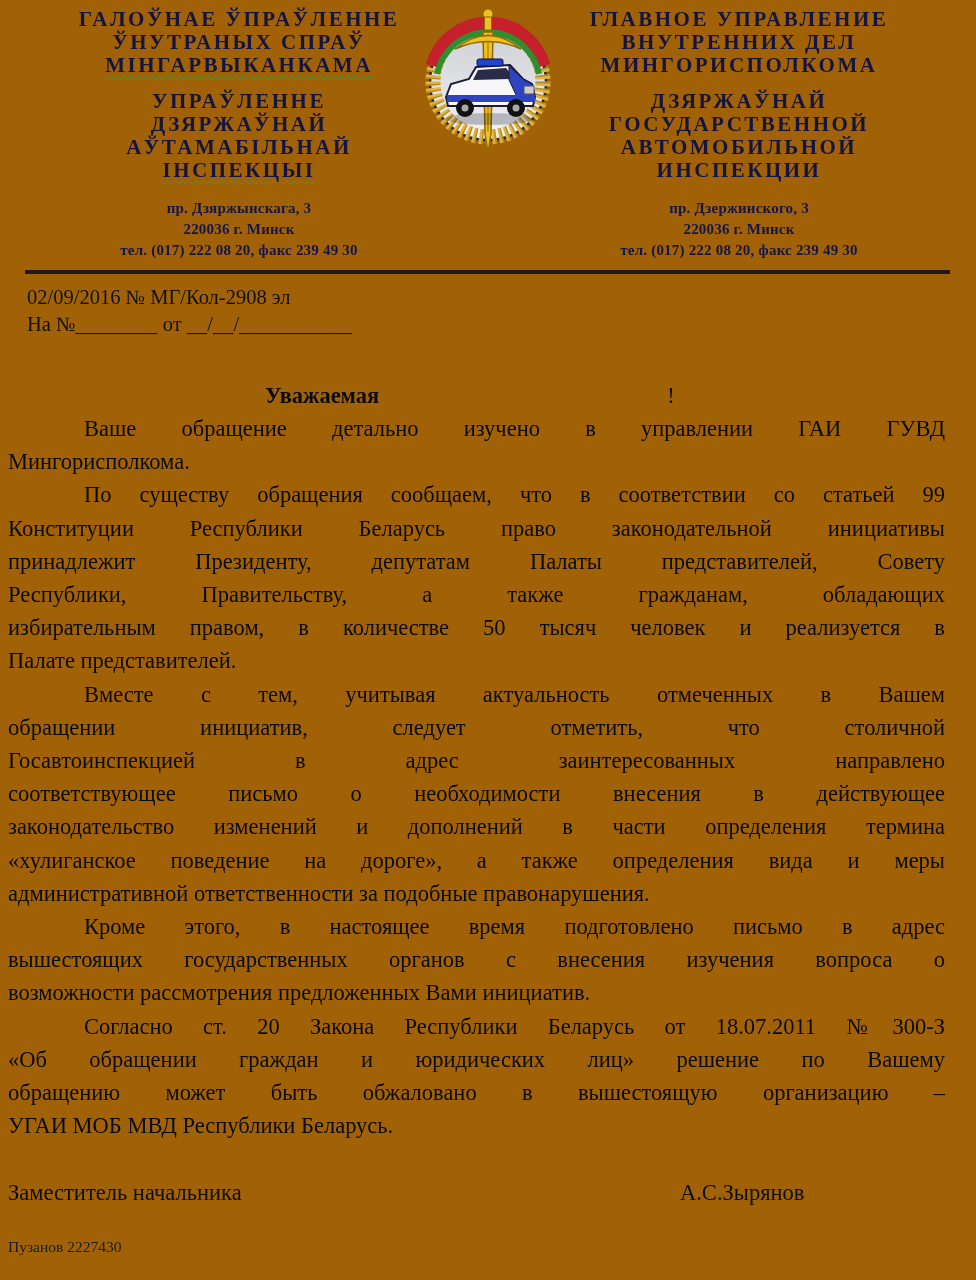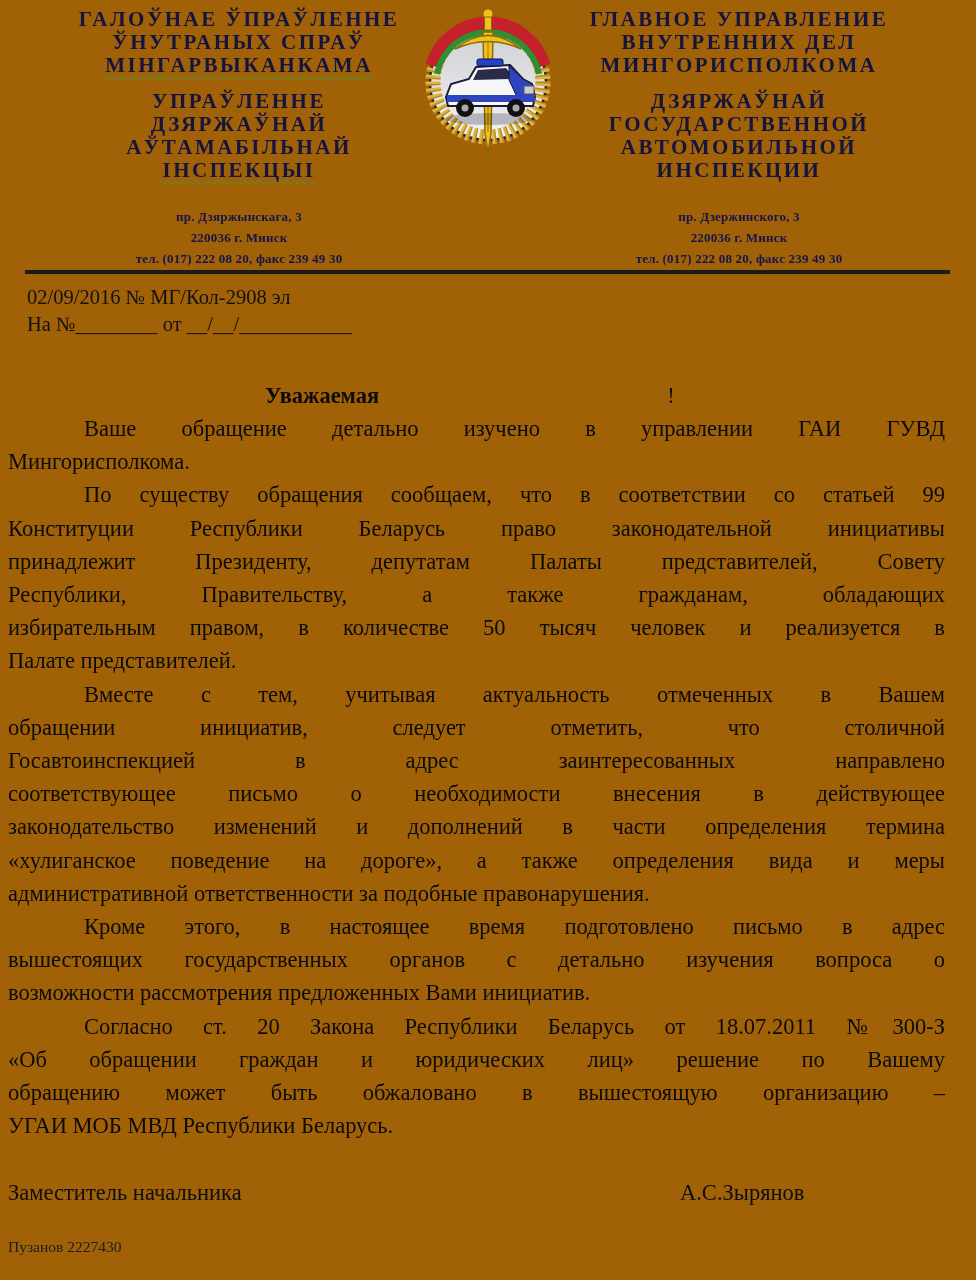--- a/index.html
+++ b/index.html
@@ -7,21 +7,21 @@
     position:relative; width:976px; height:1280px; background:#a16207;
     font-family:"Liberation Serif", serif; color:#0e0e0e; overflow:hidden;
   }
 
   
   .hdr-col { position:absolute; top:8px; text-align:center; font-weight:bold; color:#14143f; }
   .col-left  { left:28px;  width:422px; }
   .col-right { left:526px; width:426px; }
   .hline { font-size:21px; line-height:23px; letter-spacing:2.5px; white-space:nowrap; }
   .dept  { margin-top:13px;text-align:center; }
-  .addr  { margin-top:24px; font-size:13px; line-height:21px; letter-spacing:0.2px; color:#15154a; }
+  .addr  { margin-top:16px; font-size:15px; line-height:21px; letter-spacing:0.2px; color:#15154a; }
   .squiggle { text-decoration:underline wavy #3a9d3a 1px; text-underline-offset:3px; }
 
   .emblem { position:absolute; left:412px; top:2px; width:152px; height:154px; }
 
   .rule { position:absolute; top:270px; left:25px; width:925px; height:4px; background:#1b1b1b; }
 
   
   .ref { position:absolute; top:284px; left:27px; font-size:20.5px; line-height:27px; color:#111; }
 
   
@@ -144,21 +144,21 @@
         <div class="jline">избирательным правом, в количестве 50 тысяч человек и реализуется в</div>
         <div class="lline">Палате представителей.</div>
         <div class="jline indent">Вместе с тем, учитывая актуальность отмеченных в Вашем</div>
         <div class="jline">обращении инициатив, следует отметить, что столичной</div>
         <div class="jline">Госавтоинспекцией в адрес заинтересованных направлено</div>
         <div class="jline">соответствующее письмо о необходимости внесения в действующее</div>
         <div class="jline">законодательство изменений и дополнений в части определения термина</div>
         <div class="jline">«хулиганское поведение на дороге», а также определения вида и меры</div>
         <div class="lline">административной ответственности за подобные правонарушения.</div>
         <div class="jline indent">Кроме этого, в настоящее время подготовлено письмо в адрес</div>
-        <div class="jline">вышестоящих государственных органов с детально изучения вопроса о</div>
+        <div class="jline">вышестоящих государственных органов с внесения изучения вопроса о</div>
         <div class="lline">возможности рассмотрения предложенных Вами инициатив.</div>
         <div class="jline indent">Согласно ст. 20 Закона Республики Беларусь от 18.07.2011 №300-З</div>
         <div class="jline">«Об обращении граждан и юридических лиц» решение по Вашему</div>
         <div class="jline">обращению может быть обжаловано в вышестоящую организацию –</div>
         <div class="lline">УГАИ МОБ МВД Республики Беларусь.</div>
       </div>
   </main>
 
   <div class="signature">
     <span>Заместитель начальника</span>

